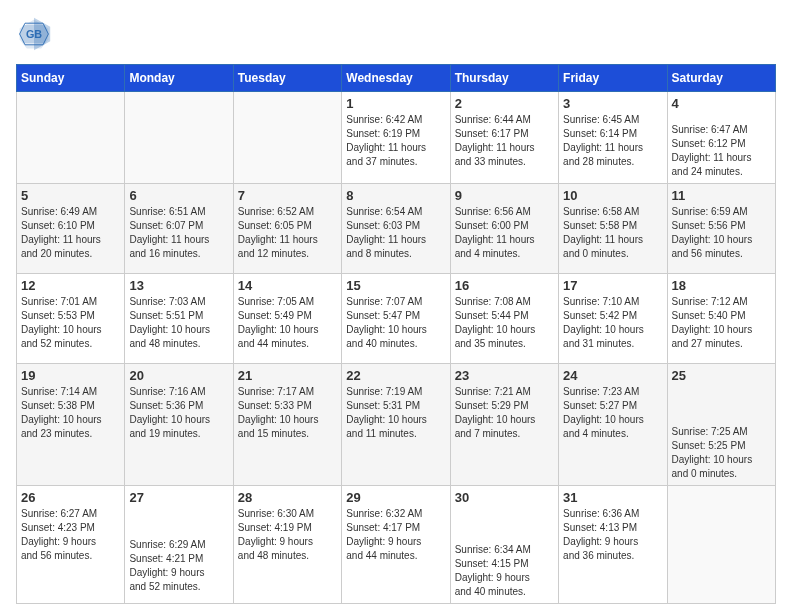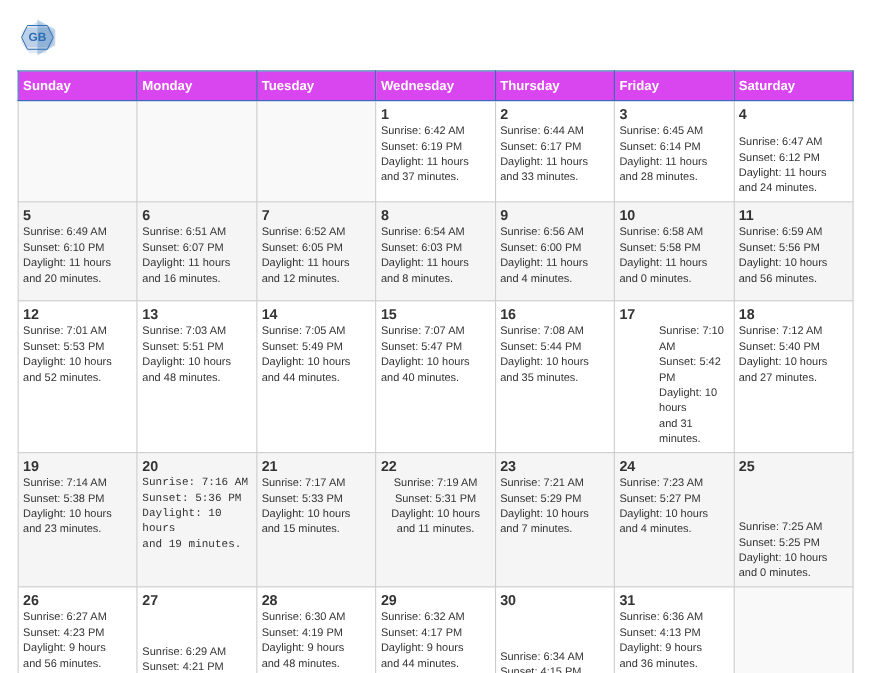--- a/index.html
+++ b/index.html
@@ -52,21 +52,21 @@
     .subtitle {
       font-size: 14px;
       color: #555;
     }
     table {
       width: 100%;
       border-collapse: collapse;
       table-layout: fixed;
     }
     thead tr th {
-      background-color: #d946ef;
+      background-color: #1d4ed8;
       color: #fff;
       font-size: 12px;
       font-weight: bold;
       padding: 6px 4px;
       text-align: left;
       border: 1px solid #2e6db4;
     }
     tbody tr td {
       border: 1px solid #ccc;
       vertical-align: top;
@@ -245,21 +245,21 @@
         </td>
         <td>
           <span class="day-num">16</span>
           <div class="day-info" style="white-space: pre-line;">Sunrise: 7:08 AM
 Sunset: 5:44 PM
 Daylight: 10 hours
 and 35 minutes.</div>
         </td>
         <td>
           <span class="day-num">17</span>
-          <div class="day-info" style="white-space: pre-line; margin-left: 36px;">Sunrise: 7:10 AM
+          <div class="day-info" style="white-space: pre-line;">Sunrise: 7:10 AM
 Sunset: 5:42 PM
 Daylight: 10 hours
 and 31 minutes.</div>
         </td>
         <td>
           <span class="day-num">18</span>
           <div class="day-info" style="white-space: pre-line;">Sunrise: 7:12 AM
 Sunset: 5:40 PM
 Daylight: 10 hours
 and 27 minutes.</div>
@@ -268,35 +268,35 @@
       <tr>
         <td>
           <span class="day-num">19</span>
           <div class="day-info" style="white-space: pre-line;">Sunrise: 7:14 AM
 Sunset: 5:38 PM
 Daylight: 10 hours
 and 23 minutes.</div>
         </td>
         <td>
           <span class="day-num">20</span>
-          <div class="day-info" style="white-space: pre-line; font-family: Liberation Mono, monospace;">Sunrise: 7:16 AM
+          <div class="day-info" style="white-space: pre-line;">Sunrise: 7:16 AM
 Sunset: 5:36 PM
 Daylight: 10 hours
 and 19 minutes.</div>
         </td>
         <td>
           <span class="day-num">21</span>
           <div class="day-info" style="white-space: pre-line;">Sunrise: 7:17 AM
 Sunset: 5:33 PM
 Daylight: 10 hours
 and 15 minutes.</div>
         </td>
         <td>
           <span class="day-num">22</span>
-          <div class="day-info" style="white-space: pre-line; text-align: center;">Sunrise: 7:19 AM
+          <div class="day-info" style="white-space: pre-line;">Sunrise: 7:19 AM
 Sunset: 5:31 PM
 Daylight: 10 hours
 and 11 minutes.</div>
         </td>
         <td>
           <span class="day-num">23</span>
           <div class="day-info" style="white-space: pre-line;">Sunrise: 7:21 AM
 Sunset: 5:29 PM
 Daylight: 10 hours
 and 7 minutes.</div>

